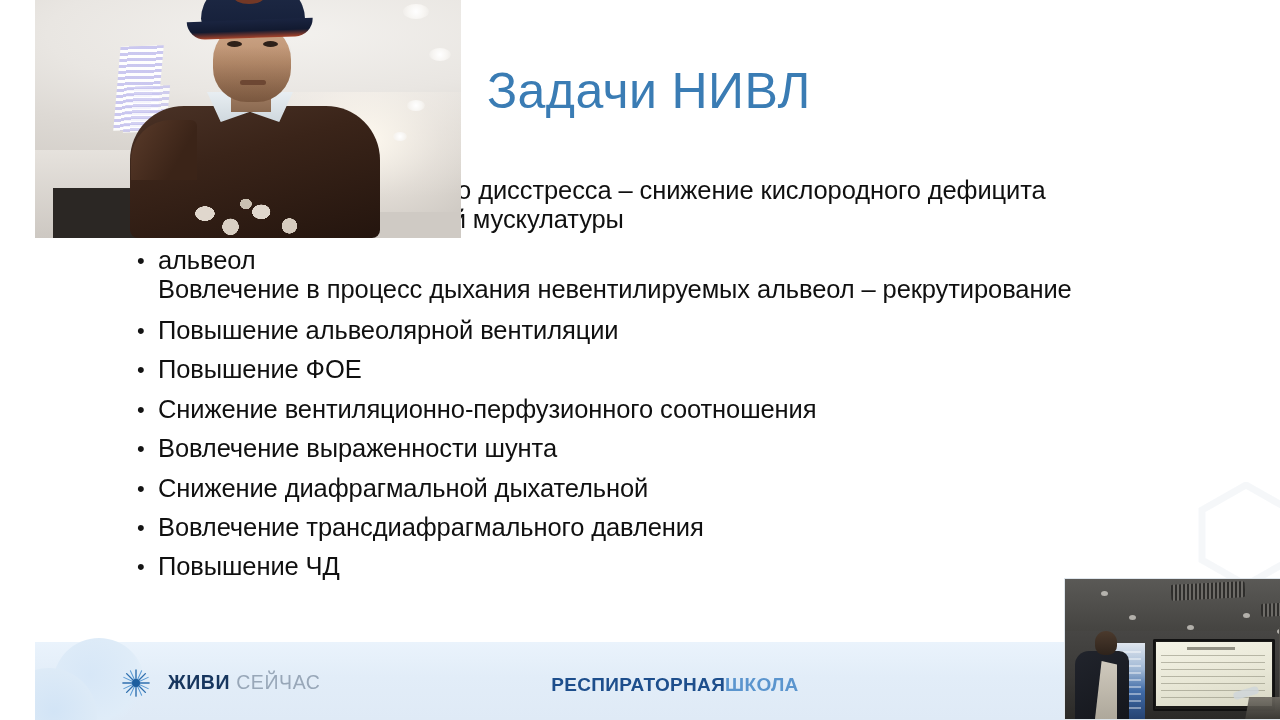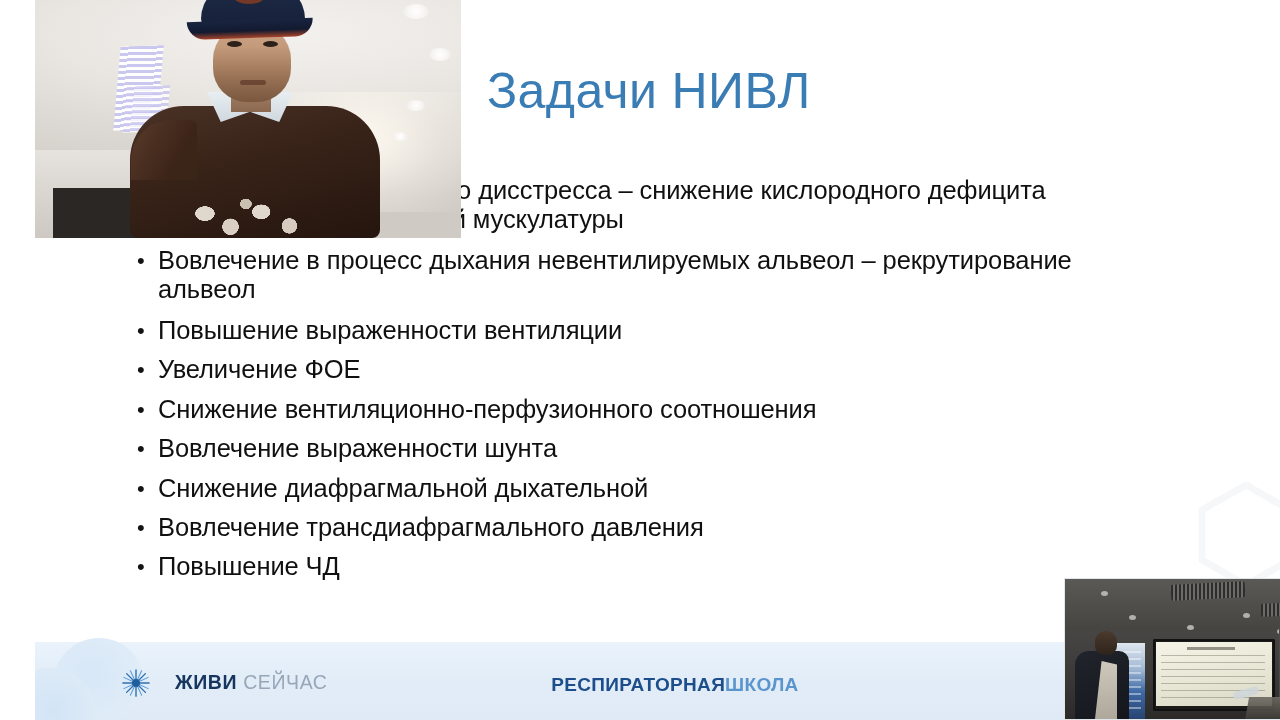--- a/index.html
+++ b/index.html
@@ -84,21 +84,21 @@
     left:-34px; top:26px;
     width:96px; height:96px;
     background:radial-gradient(circle at 55% 45%, #d2e4f6 0%, #deebf7 62%, rgba(226,237,248,0) 74%);
   }
 
   .brand-logo {
     position:absolute;
     left:86px; top:668px;
     display:flex;
     align-items:center;
-    gap:24px;
+    gap:17px;
   }
   .brand-mark { width:30px; height:30px; display:block; }
   .brand-words {
     font-size:19.5px;
     letter-spacing:.6px;
     white-space:nowrap;
     line-height:1;
   }
   .brand-strong { font-weight:700; color:#17365E; }
   .brand-light  { font-weight:400; color:#98A7B8; }
@@ -353,33 +353,33 @@
       <div class="bullet-dot">•</div>
       <div class="bullet-text">
         <div>Снижение респираторного дисстресса – снижение кислородного дефицита</div>
         <div>и утомления дыхательной мускулатуры</div>
       </div>
     </div>
 
     <div class="bullet-row">
       <div class="bullet-dot">•</div>
       <div class="bullet-text">
+        <div>альвеол</div>
         <div>Вовлечение в процесс дыхания невентилируемых альвеол – рекрутирование</div>
-        <div>альвеол</div>
       </div>
     </div>
 
     <div class="bullet-row tight">
       <div class="bullet-dot">•</div>
-      <div class="bullet-text">Повышение выраженности вентиляции</div>
-    </div>
-
-    <div class="bullet-row tight">
-      <div class="bullet-dot">•</div>
-      <div class="bullet-text">Увеличение ФОЕ</div>
+      <div class="bullet-text">Повышение альвеолярной вентиляции</div>
+    </div>
+
+    <div class="bullet-row tight">
+      <div class="bullet-dot">•</div>
+      <div class="bullet-text">Повышение ФОЕ</div>
     </div>
 
     <div class="bullet-row tight">
       <div class="bullet-dot">•</div>
       <div class="bullet-text">Снижение вентиляционно-перфузионного соотношения</div>
     </div>
 
     <div class="bullet-row tight">
       <div class="bullet-dot">•</div>
       <div class="bullet-text">Вовлечение выраженности шунта</div>

